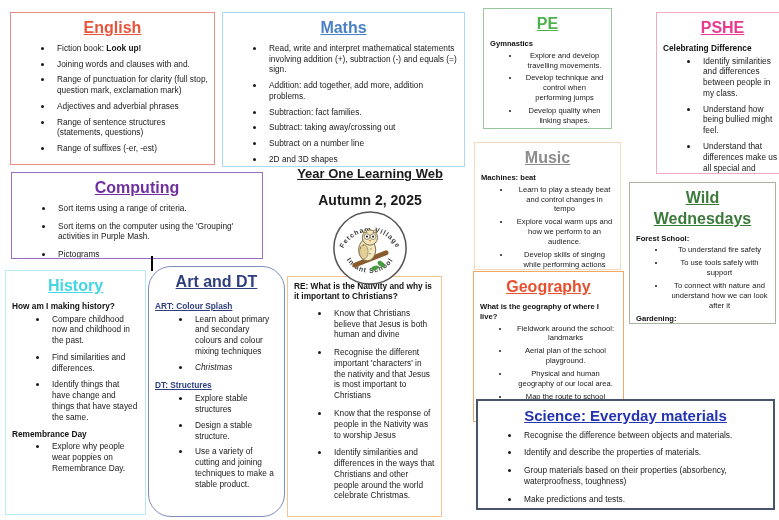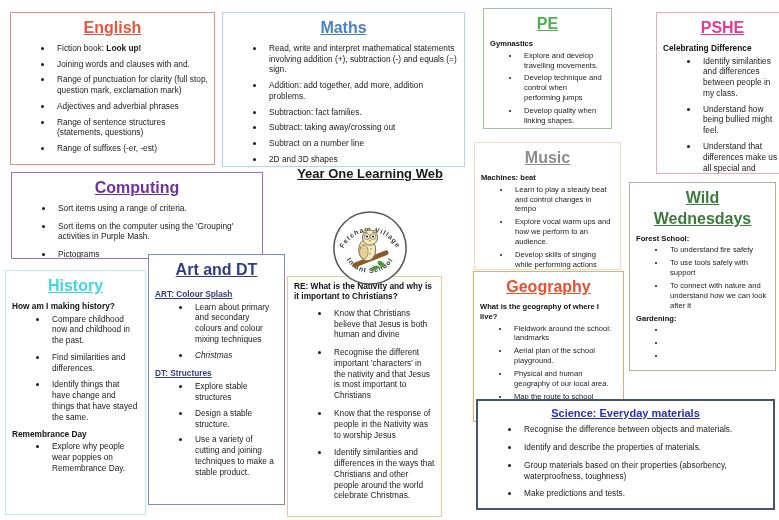--- a/index.html
+++ b/index.html
@@ -14,41 +14,41 @@
   }
   .box-title {
     margin:1px 0 4px; font-size:16px; font-weight:bold; text-align:center;
     text-decoration:underline;
   }
   .subhead { margin:3px 0 2px; font-size:1em; font-weight:bold; color:#111; }
   .subhead-underline { text-decoration:underline;margin-top:8px; }
   ul.bullets { margin:2px 0 0; padding-left:36px; list-style:disc; }
   ul.bullets li { margin:0 0 5px; padding-left:4px; }
   .small { font-size:7.6px; }
-  .small ul.bullets { padding-left:30px; }
+  .small ul.bullets { padding-left:30px;text-align:center; }
   .small ul.bullets li { margin-bottom:3px; }
   #box-english ul.bullets li, #box-maths ul.bullets li { margin-bottom:5px; }
   #box-computing ul.bullets li, #box-science ul.bullets li { margin-bottom:7px; }
   #box-science { border-width:2px; }
-  #box-science .box-title { font-size:11px; }
+  #box-science .box-title { font-size:15px; }
   #box-re .subhead { margin:0 0 6px; line-height:1.25; }
   #box-re ul.bullets li { margin-bottom:7px; }
   #box-history ul.bullets li { margin-bottom:6px; }
   #box-art ul.bullets li { margin-bottom:5px; }
 
   
   #box-english   { left:10px;  top:12px;  width:205px; height:153px; }
   #box-maths     { left:222px; top:12px;  width:243px; height:155px; }
   #box-pe        { left:483px; top:8px;  width:129px; height:121px; }
   #box-pshe      { left:656px; top:12px;  width:133px; height:162px; }
   #box-computing { left:11px;  top:172px; width:252px; height:87px;  }
   #box-music     { left:474px; top:142px; width:147px; height:128px; }
-  #box-wild      { left:629px; top:182px; width:147px; height:189px; }
+  #box-wild      { left:629px; top:182px; width:147px; height:142px; }
   #box-history   { left:5px;   top:270px; width:141px; height:245px;padding-left:6px; }
-  #box-art       { left:148px; top:254px; width:137px; height:251px; }
+  #box-art       { left:148px; top:266px; width:137px; height:251px;border-radius:23px; }
   #box-re        { left:287px; top:276px; width:155px; height:241px; }
   #box-geography { left:473px; top:271px; width:151px; height:151px; }
   #box-science   { left:476px; top:399px; width:299px; height:111px; }
 
   #title-block { position:absolute; left:268px; top:166px; width:204px; text-align:center; }
   .main-title { font-size:13px; font-weight:bold; text-decoration:underline; }
   .subtitle   { font-size:14px; font-weight:bold; margin-top:8px; }
   #logo { position:absolute; left:332px; top:210px; width:76px; height:76px; z-index:2; }
   #logo svg { display:block; }
   #text-cursor { position:absolute; left:151px; top:256px; width:1.6px; height:15px; background:#000; }
@@ -106,20 +106,21 @@
     <h2 class="box-title" style="color: rgb(112, 48, 160);">Computing</h2>
     <ul class="bullets">
         <li>Sort items using a range of criteria.</li>
         <li>Sort items on the computer using the 'Grouping' activities in Purple Mash.</li>
         <li>Pictograms</li>
       </ul>
   </section>
 
   <div id="title-block">
     <div class="main-title">Year One Learning Web</div>
+    <div class="subtitle">Autumn 2, 2025</div>
   </div>
 
   <div id="logo">
     <svg width="76" height="76" viewBox="0 0 80 80">
       <circle cx="40" cy="40" r="38" fill="#ffffff" stroke="#555" stroke-width="1.6"></circle>
       <path id="arcTop" d="M 10 46 A 31 31 0 0 1 70 46" fill="none"></path>
       <path id="arcBottom" d="M 14 50 A 29 29 0 0 0 66 50" fill="none"></path>
       <text font-size="7.2" font-weight="bold" fill="#3a3a3a" letter-spacing="1">
         <textPath href="#arcTop" startOffset="50%" text-anchor="middle">Fetcham Village</textPath>
       </text>

